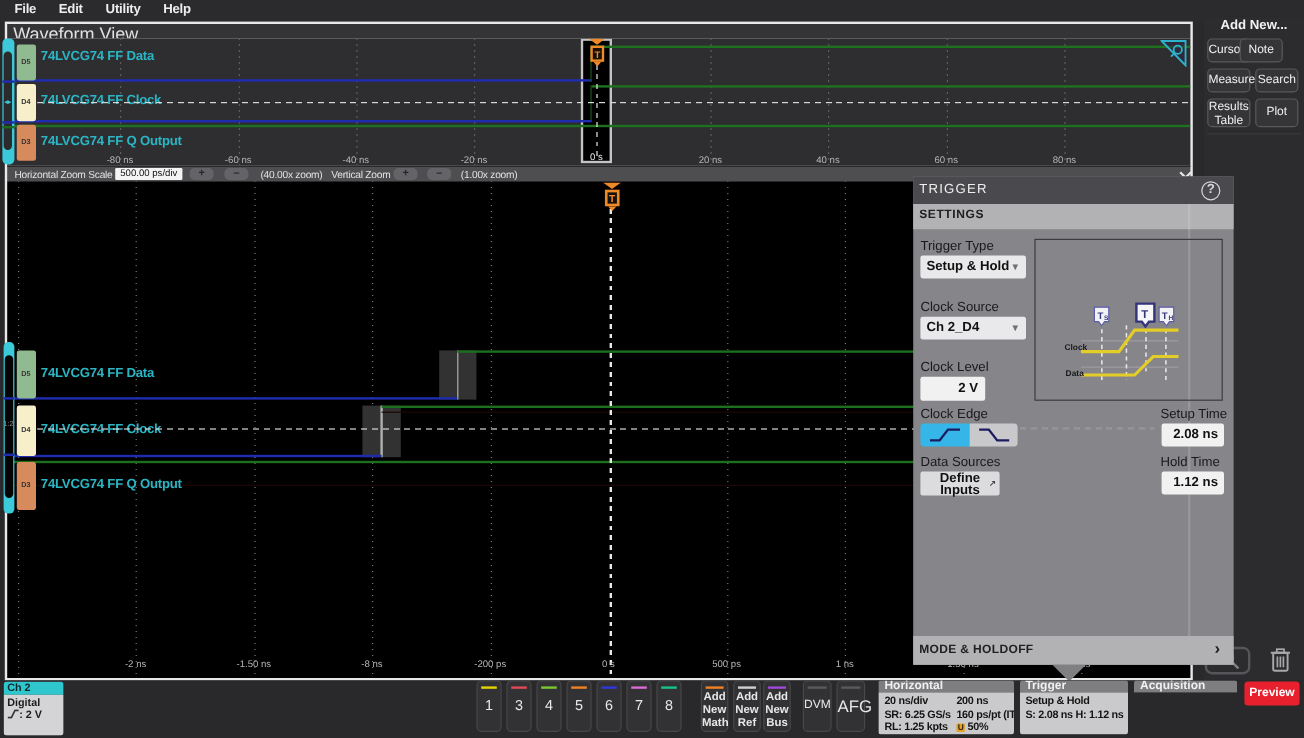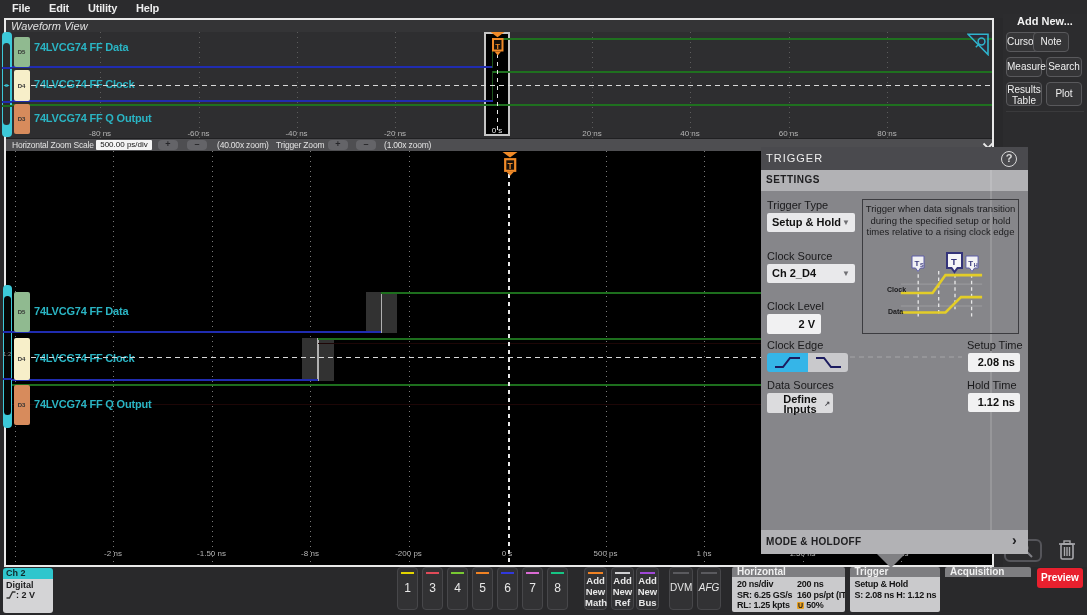--- a/index.html
+++ b/index.html
@@ -42,21 +42,21 @@
 <div class="abs" style="left:0;top:0;width:1087px;height:18px;background:#2b2b2d;">
   <span class="abs" style="left:12px;top:2px;color:#ededed;font-size:11px;font-weight:bold;letter-spacing:-0.2px;">File</span>
   <span class="abs" style="left:49px;top:2px;color:#ededed;font-size:11px;font-weight:bold;letter-spacing:-0.2px;">Edit</span>
   <span class="abs" style="left:88px;top:2px;color:#ededed;font-size:11px;font-weight:bold;letter-spacing:-0.2px;">Utility</span>
   <span class="abs" style="left:136px;top:2px;color:#ededed;font-size:11px;font-weight:bold;letter-spacing:-0.2px;">Help</span>
 </div>
 
 <div class="abs" style="left:4px;top:17.5px;width:990px;height:549.5px;background:#e9e9e9;"></div>
 
 <div class="abs" style="left:6px;top:19.5px;width:986px;height:12px;background:#343436;">
-  <span class="abs" style="left:5px;top:0px;color:#e0e0e0;font-size:11px;font-style:italic;">Waveform View</span>
+  <span class="abs" style="left:5px;top:0px;color:#e0e0e0;font-size:15px;">Waveform View</span>
 </div>
 
 <div class="abs" id="ov" style="left:6px;top:31.5px;width:986px;height:106px;background:#2e2e30;overflow:hidden;">
 
   <div class="abs ovgrid" style="left:94px;top:0;height:106px;"></div>
   <div class="abs ovgrid" style="left:192.5px;top:0;height:106px;"></div>
   <div class="abs ovgrid" style="left:290.5px;top:0;height:106px;"></div>
   <div class="abs ovgrid" style="left:389px;top:0;height:106px;"></div>
   <div class="abs ovgrid" style="left:586px;top:0;height:106px;"></div>
   <div class="abs ovgrid" style="left:684px;top:0;height:106px;"></div>
@@ -118,21 +118,21 @@
 <div class="abs" style="left:1.5px;top:100.7px;width:10px;height:2px;background:#202cb0;"></div>
 <div class="abs" style="left:1.5px;top:104.6px;width:10px;height:2px;background:#1e6a1e;"></div>
 <div class="abs" style="left:2px;top:81px;width:9px;text-align:center;color:#3cc9d9;font-size:6px;">◂▸</div>
 
 <div class="abs" style="left:6px;top:137.5px;width:986px;height:13px;background:#4e4e51;border-top:1px solid #202022;" id="ztb">
   <span class="tbt" style="left:6px;">Horizontal Zoom Scale</span>
   <div class="abs" style="left:90px;top:1px;width:56px;height:10.5px;background:#f4f4f4;border-radius:1px;color:#111;font-size:8px;text-align:center;line-height:10.5px;">500.00 ps/div</div>
   <div class="tbb" style="left:152px;line-height:9px;">+</div>
   <div class="tbb" style="left:181px;line-height:8px;">–</div>
   <span class="tbt" style="left:211px;">(40.00x zoom)</span>
-  <span class="tbt" style="left:270px;">Trigger Zoom</span>
+  <span class="tbt" style="left:270px;">Vertical Zoom</span>
   <div class="tbb" style="left:322px;line-height:9px;">+</div>
   <div class="tbb" style="left:350px;line-height:8px;">–</div>
   <span class="tbt" style="left:378px;">(1.00x zoom)</span>
   <svg class="abs" style="left:976px;top:3px;" width="12" height="8" viewBox="0 0 12 8">
       <path d="M1.5 1.5 L6 6 L10.5 1.5" fill="none" stroke="#e8e8e8" stroke-width="1.8"></path>
     </svg>
 </div>
 
 <div class="abs" id="mp" style="left:6px;top:150.5px;width:986px;height:414px;background:#000;overflow:hidden;">
 
@@ -246,21 +246,20 @@
   <div class="pinput" style="left:6px;top:117px;width:88px;height:19px;line-height:19px;background:#e9e9eb;">
     <span style="padding-left:5px;">Ch 2_D4</span>
     <span class="abs" style="right:5px;top:0;color:#707074;font-size:8px;">▼</span>
   </div>
   <div class="plabel" style="left:6px;top:153px;">Clock Level</div>
   <div class="pinput" style="left:6px;top:167px;width:54px;height:20px;line-height:20px;text-align:right;">
     <span style="padding-right:6px;">2 V</span>
   </div>
 
   <div class="abs" style="left:101px;top:52px;width:157px;height:135px;border:1px solid #3c3c40;">
-    <div style="text-align:center;color:#1c1c1e;font-size:9.5px;line-height:11.5px;padding-top:3px;">Trigger when data signals transition<br>during the specified setup or hold<br>times relative to a rising clock edge</div>
     <svg id="diag" style="position:absolute;left:0;top:0;" width="155" height="133" viewBox="0 0 155 133">
       <line x1="37.8" y1="84.1" x2="119.1" y2="84.1" stroke="#9c9c9f" stroke-width="1"></line>
       <line x1="37.8" y1="106" x2="119.1" y2="106" stroke="#9c9c9f" stroke-width="1"></line>
       <line x1="55.2" y1="67.8" x2="55.2" y2="116.6" stroke="#e8e8e8" stroke-width="1.3" stroke-dasharray="3.5,3"></line>
       <line x1="75.7" y1="71" x2="75.7" y2="116.6" stroke="#e8e8e8" stroke-width="1.3" stroke-dasharray="3.5,3"></line>
       <line x1="92" y1="67.8" x2="92" y2="109.3" stroke="#e8e8e8" stroke-width="1.3" stroke-dasharray="3.5,3"></line>
       <line x1="108.6" y1="67.8" x2="108.6" y2="116.6" stroke="#e8e8e8" stroke-width="1.3" stroke-dasharray="3.5,3"></line>
       <path d="M37.8 93 L69.5 93 L82.5 75.1 L119.1 75.1" fill="none" stroke="#e3cd28" stroke-width="2.6"></path>
       <path d="M37.8 112.5 L82.5 112.5 L98 97.1 L119.1 97.1" fill="none" stroke="#e3cd28" stroke-width="2.6"></path>
       <text x="24" y="91.5" font-size="7" font-weight="bold" fill="#1a1a1c">Clock</text>
@@ -318,21 +317,21 @@
 <div class="chbtn" style="left:422px;"><i style="background:#e04a58;"></i>3</div>
 <div class="chbtn" style="left:447px;"><i style="background:#78c832;"></i>4</div>
 <div class="chbtn" style="left:472px;"><i style="background:#f08223;"></i>5</div>
 <div class="chbtn" style="left:497px;"><i style="background:#3038dc;"></i>6</div>
 <div class="chbtn" style="left:522px;"><i style="background:#da6ad4;"></i>7</div>
 <div class="chbtn" style="left:547px;"><i style="background:#16c584;"></i>8</div>
 <div class="addbtn" style="left:584px;"><i style="background:#f08223;"></i>Add New Math</div>
 <div class="addbtn" style="left:611px;"><i style="background:#d0d0d2;"></i>Add New Ref</div>
 <div class="addbtn" style="left:636px;"><i style="background:#a048d8;"></i>Add New Bus</div>
 <div class="chbtn" style="left:669px;width:24px;font-size:10px;"><i style="background:#5a5a5e;"></i>DVM</div>
-<div class="chbtn" style="left:697px;width:24px;font-size:10px;font-style:italic;"><i style="background:#5a5a5e;"></i>AFG</div>
+<div class="chbtn" style="left:697px;width:24px;font-size:14px;"><i style="background:#5a5a5e;"></i>AFG</div>
 
 <div class="binfo" style="left:732px;width:113px;">
   <div class="hd">Horizontal</div>
   <div class="bd">
       <span class="abs" style="left:5px;top:12px;">20 ns/div</span>
       <span class="abs" style="left:65px;top:12px;text-align:center;">200 ns</span>
   <span class="abs" style="left:5px;top:22.5px;">SR: 6.25 GS/s</span>
       <span class="abs" style="left:65px;top:22.5px;">160 ps/pt (IT</span>
   <span class="abs" style="left:5px;top:33px;">RL: 1.25 kpts</span>
       <span class="abs" style="left:65px;top:33px;"><span style="display:inline-block;background:#e8a020;color:#222;border-radius:1px;font-size:7px;width:7px;text-align:center;">U</span> 50%</span>

